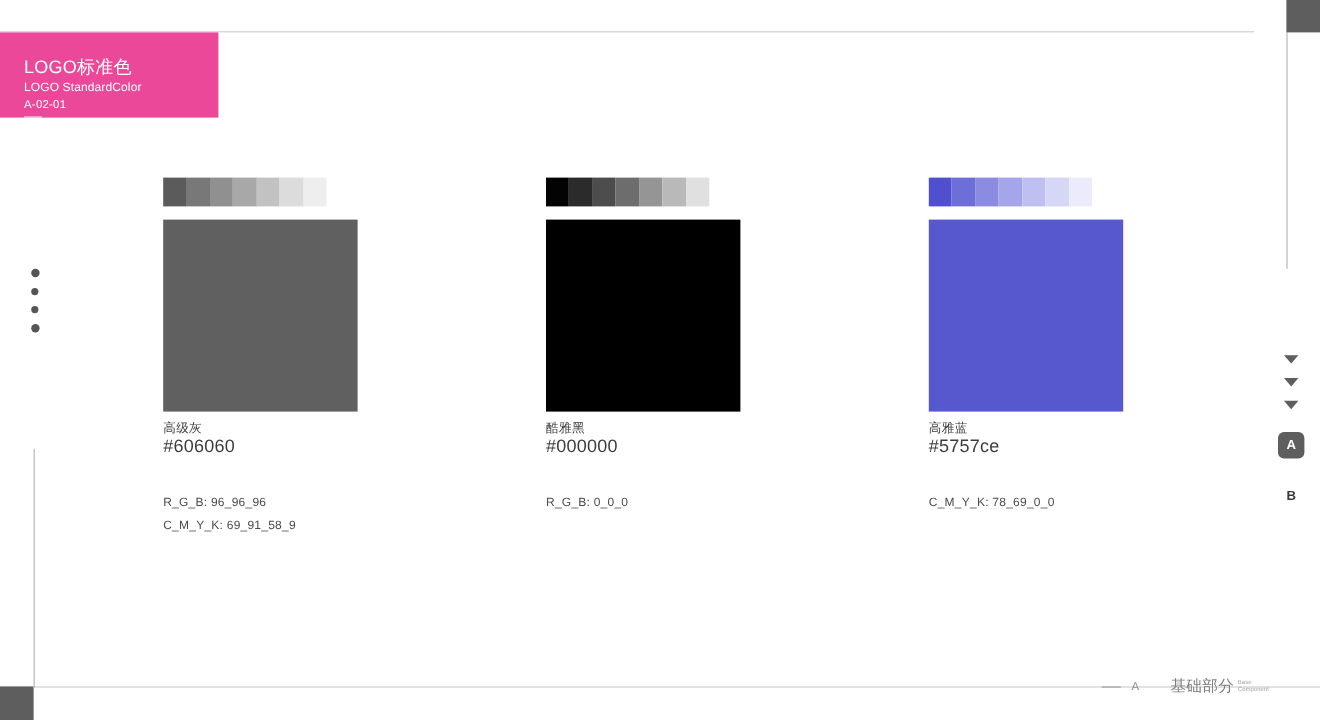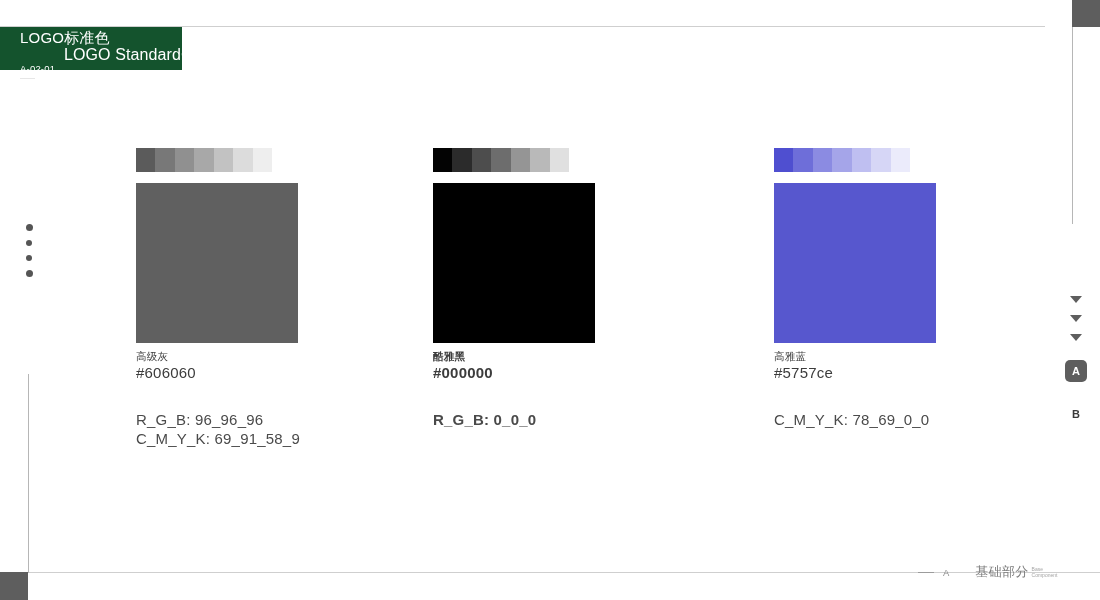--- a/index.html
+++ b/index.html
@@ -64,47 +64,46 @@
     height: 199px;
     background: #b6b6b6;
   }
 
   
   .banner {
     position: absolute;
     left: 0;
     top: 27px;
     width: 182px;
-    height: 43px;
-    background: #14532d;
+    height: 71px;
+    background: #ec4899;
     color: #ffffff;
     box-sizing: border-box;
-    padding: 1px 0 0 20px;
+    padding: 20px 0 0 20px;
   }
   .banner-wedge {
     position: absolute;
     left: 140px;
     top: 27px;
     width: 42px;
     height: 61px;
     background: #5e5e5e;
     clip-path: polygon(100% 0, 100% 0, 0 100%, 0 100%);
   }
   .banner-title {
     font-size: 15px;
     line-height: 19px;
     letter-spacing: 0.2px;
     white-space: nowrap;
   }
   .banner-sub {
-    font-size: 16px;
+    font-size: 10px;
     line-height: 15px;
     letter-spacing: 0.1px;
     white-space: nowrap;
-    margin-left: 44px;
   }
   .banner-code {
     font-size: 9.5px;
     line-height: 14px;
     letter-spacing: 0.2px;
     white-space: nowrap;
   }
   .banner-underline {
     width: 15px;
     height: 1px;
@@ -129,21 +128,21 @@
   .dot.d2 { width: 6px; height: 6px; }
   .dot.d3 { width: 7px; height: 7px; margin-bottom: 0; }
 
   
   .color-col {
     position: absolute;
     top: 148px;
     width: 162px;
   }
   .color-col.c0 { left: 136px; }
-  .color-col.c1 { left: 433px; font-weight: bold; }
+  .color-col.c1 { left: 455px; }
   .color-col.c2 { left: 774px; }
 
   .ramp {
     display: flex;
     width: 136px;
     height: 24px;
   }
   .ramp .step { flex: 1 1 0; height: 100%; }
 
   .swatch {
@@ -169,21 +168,21 @@
     font-size: 15px;
     color: #3c3c3c;
     letter-spacing: 0.2px;
   }
 
   .spec-lines {
     margin-top: 29px;
     width: 250px;
   }
   .spec-line {
-    font-size: 15px;
+    font-size: 10px;
     color: #4a4a4a;
     line-height: 19px;
     letter-spacing: 0.2px;
     white-space: nowrap;
   }
 
   
   .right-markers {
     position: absolute;
     left: 1063px;

